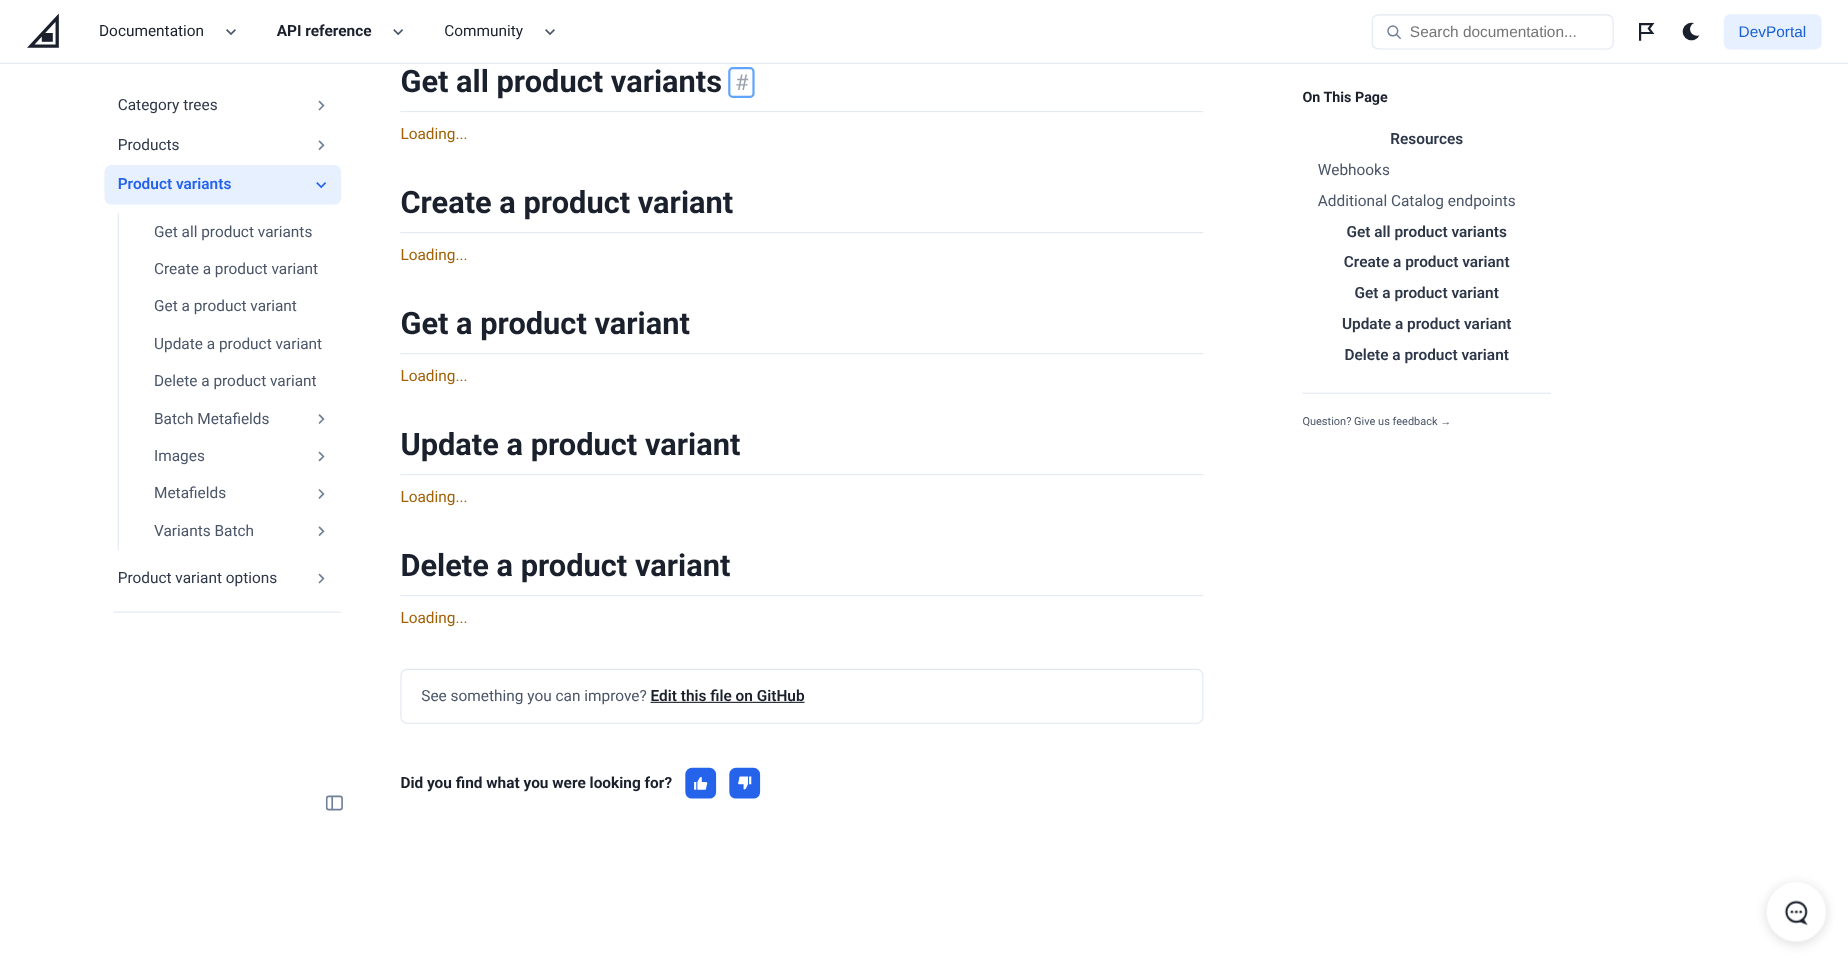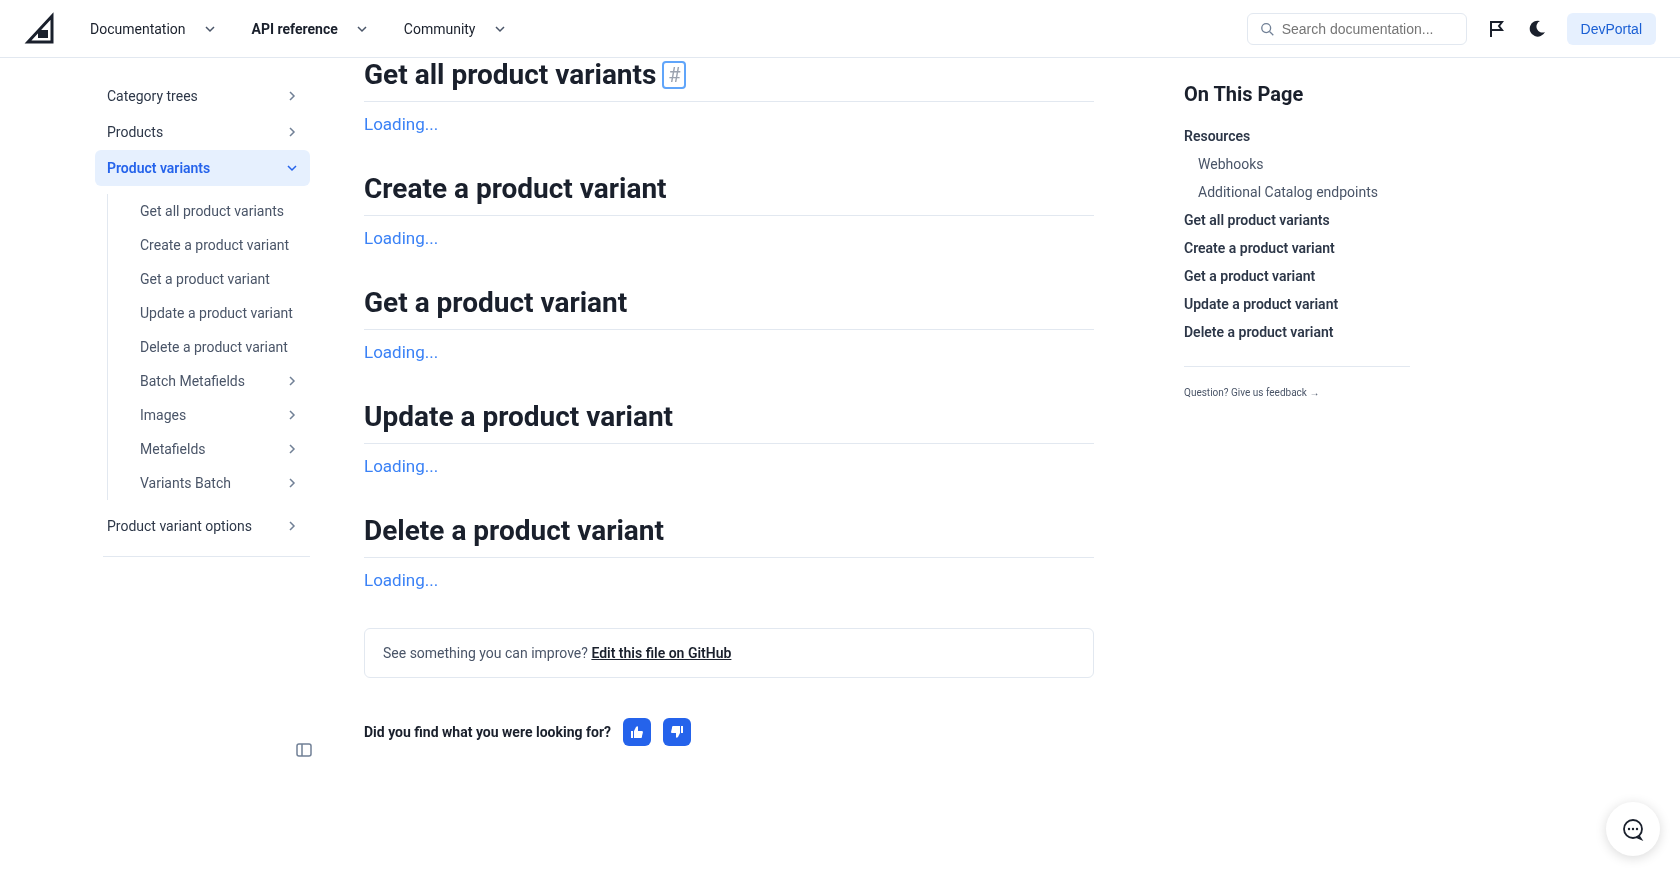--- a/index.html
+++ b/index.html
@@ -174,22 +174,22 @@
       justify-content: center;
       width: 24px;
       height: 28px;
       border: 2px solid #60a5fa;
       border-radius: 4px;
       color: #9ca3af;
       font-size: 20px;
       cursor: pointer;
     }
     .loading {
-      font-size: 17px;
-      color: #3b82f6;
+      font-size: 14px;
+      color: #a16207;
     }
     .edit-banner {
       border: 1px solid #e2e8f0;
       border-radius: 6px;
       padding: 16px 18px;
       font-size: 14px;
       color: #4a5568;
       margin: 20px 0 40px;
     }
     .edit-banner a {
@@ -218,34 +218,35 @@
       align-items: center;
       justify-content: center;
       cursor: pointer;
       color: #fff;
     }
     .right-panel {
       width: 300px;
       padding: 24px 24px 24px 50px;
     }
     .toc-title {
-      font-size: 20px;
+      font-size: 13px;
       font-weight: 700;
       color: #1a202c;
       margin-bottom: 16px;
     }
     .toc-item {
       font-size: 14px;
       color: #4a5568;
       padding: 6px 0;
       cursor: pointer;
     }
     .toc-item.bold {
       font-weight: 600;
       color: #2d3748;
+      text-align: center;
     }
     .toc-subitem {
       padding-left: 14px;
     }
     .toc-divider {
       height: 1px;
       background: #e2e8f0;
       margin: 20px 0;
     }
     .feedback-link {

